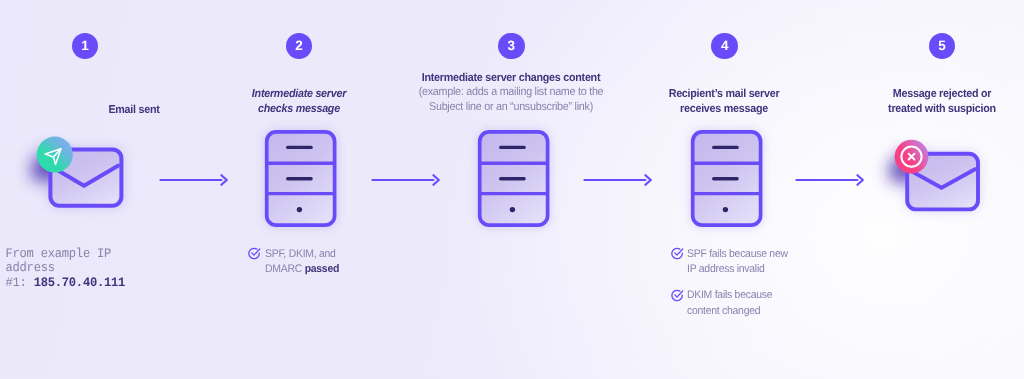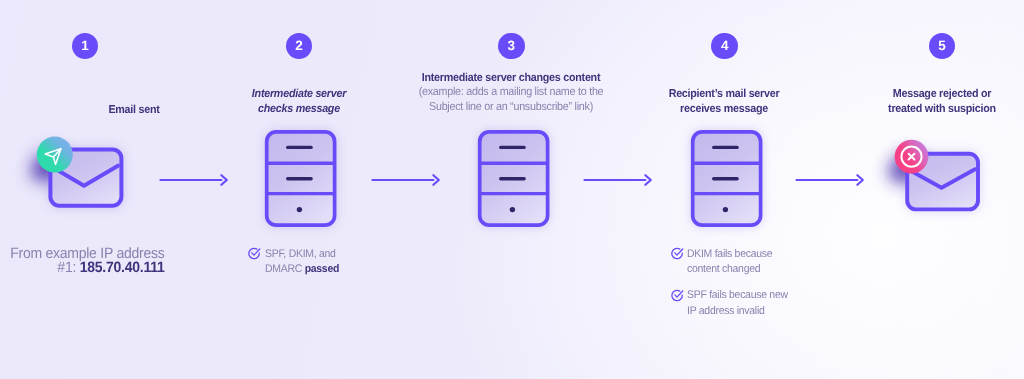--- a/index.html
+++ b/index.html
@@ -13,22 +13,22 @@
 
   .num{position:absolute;width:26.8px;height:26.8px;border-radius:50%;
        background:#694bfa;color:#fff;font-size:13.5px;font-weight:700;
        display:flex;align-items:center;justify-content:center;line-height:1;}
 
   .head{position:absolute;text-align:center;color:#41347d;font-weight:700;
         font-size:11.5px;line-height:14.6px;letter-spacing:-.28px;}
   .head > div{transform:scaleX(.935);}
   .head .sub{color:#8a81ae;font-weight:400;}
 
-  .cap{position:absolute;text-align:right;color:#8a81ae;
-       font-size:15px;line-height:14.6px;font-weight:400;letter-spacing:-.28px;}
+  .cap{position:absolute;text-align:left;color:#8a81ae;
+       font-size:13px;line-height:14.6px;font-weight:400;letter-spacing:-.28px;font-family:Liberation Mono, monospace;}
   .cap > div{transform:scaleX(.935);}
   .cap .strong{color:#41347d;font-weight:700;}
 
   .bul{position:absolute;font-size:11px;line-height:15.1px;color:#8a81ae;
        letter-spacing:-.28px;}
   .bul .row{position:relative;padding-left:17.7px;}
   .bul .txt{display:inline-block;transform:scaleX(.95);transform-origin:left center;}
   .bul .ico{position:absolute;left:0;top:1.5px;}
   .bul .strong{color:#41347d;font-weight:700;}
 
@@ -231,28 +231,28 @@
 
 
   <div class="bul" style="left:669.5px;top:246.8px;width:140px;text-align:left;">
     <div class="row" style="margin-bottom:11.5px;">
       <span class="ico">
         <svg width="13" height="13" viewBox="0 0 13 13">
           <path d="M12.23 5.05 A5.2 5.2 0 1 1 9.88 1.14" fill="none" stroke="#694bfa" stroke-width="1.3" stroke-linecap="round"></path>
           <path d="M4.85 4.85 L6.95 7.15 L12.75 0.95" fill="none" stroke="#694bfa" stroke-width="1.3" stroke-linecap="round" stroke-linejoin="round"></path>
         </svg>
       </span>
-      <span class="txt">DKIM fails because</span><br>
-      <span class="txt">content changed</span>
+      <span class="txt">SPF fails because new</span><br>
+      <span class="txt">IP address invalid</span>
     </div>
     <div class="row" style="margin-bottom:11.5px;">
       <span class="ico">
         <svg width="13" height="13" viewBox="0 0 13 13">
           <path d="M12.23 5.05 A5.2 5.2 0 1 1 9.88 1.14" fill="none" stroke="#694bfa" stroke-width="1.3" stroke-linecap="round"></path>
           <path d="M4.85 4.85 L6.95 7.15 L12.75 0.95" fill="none" stroke="#694bfa" stroke-width="1.3" stroke-linecap="round" stroke-linejoin="round"></path>
         </svg>
       </span>
-      <span class="txt">SPF fails because new</span><br>
-      <span class="txt">IP address invalid</span>
+      <span class="txt">DKIM fails because</span><br>
+      <span class="txt">content changed</span>
     </div>
   </div>
 
 </div>
 
 </body></html>

